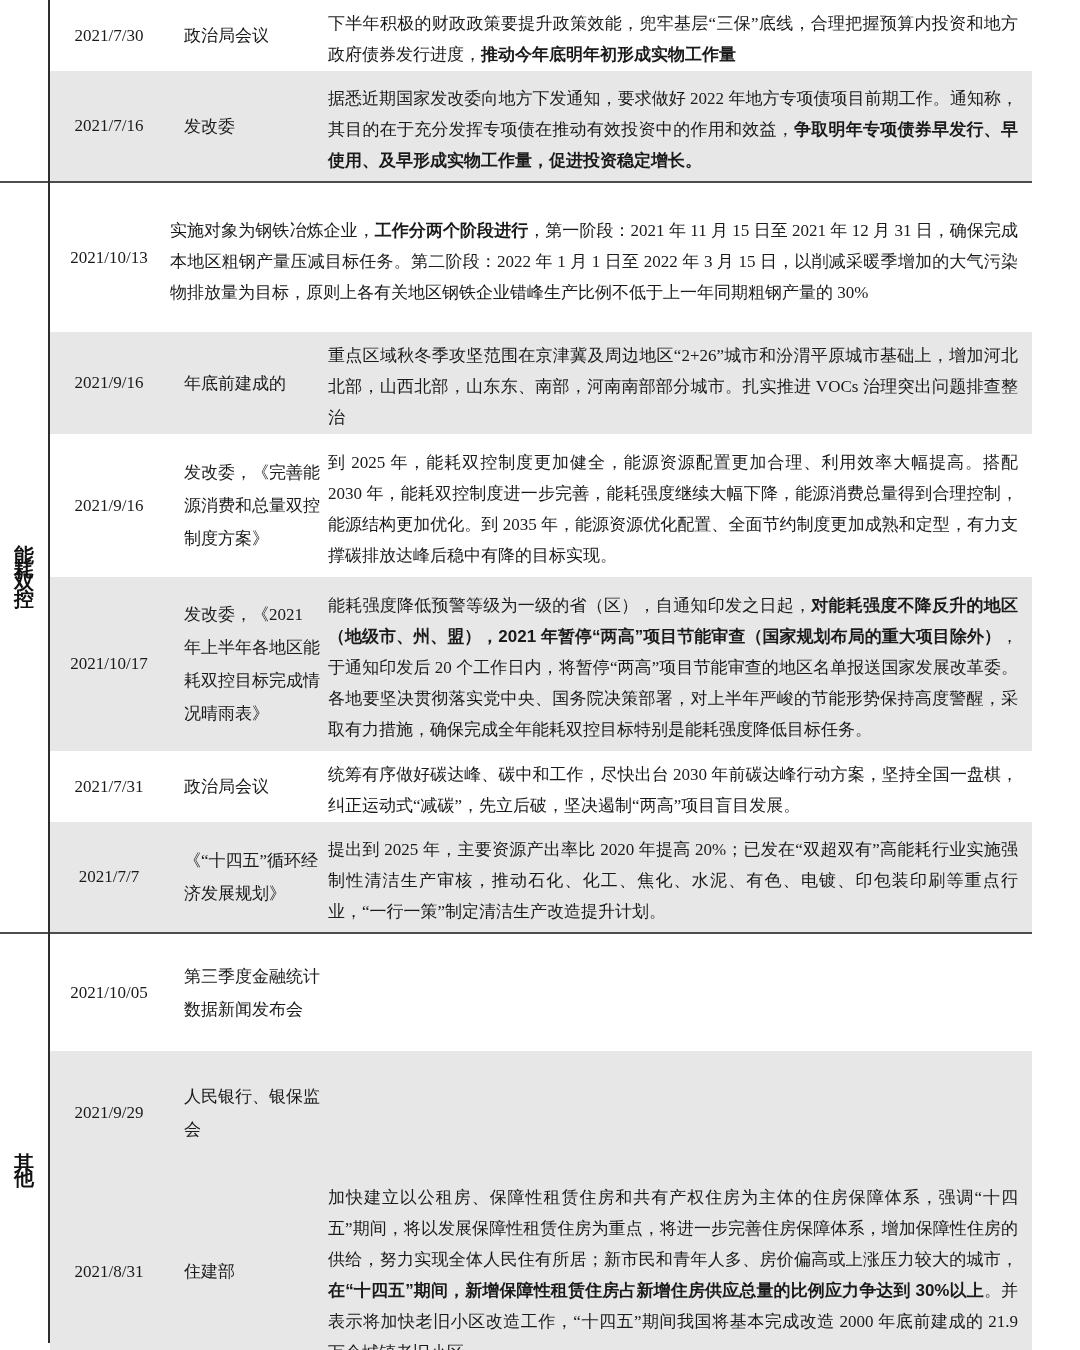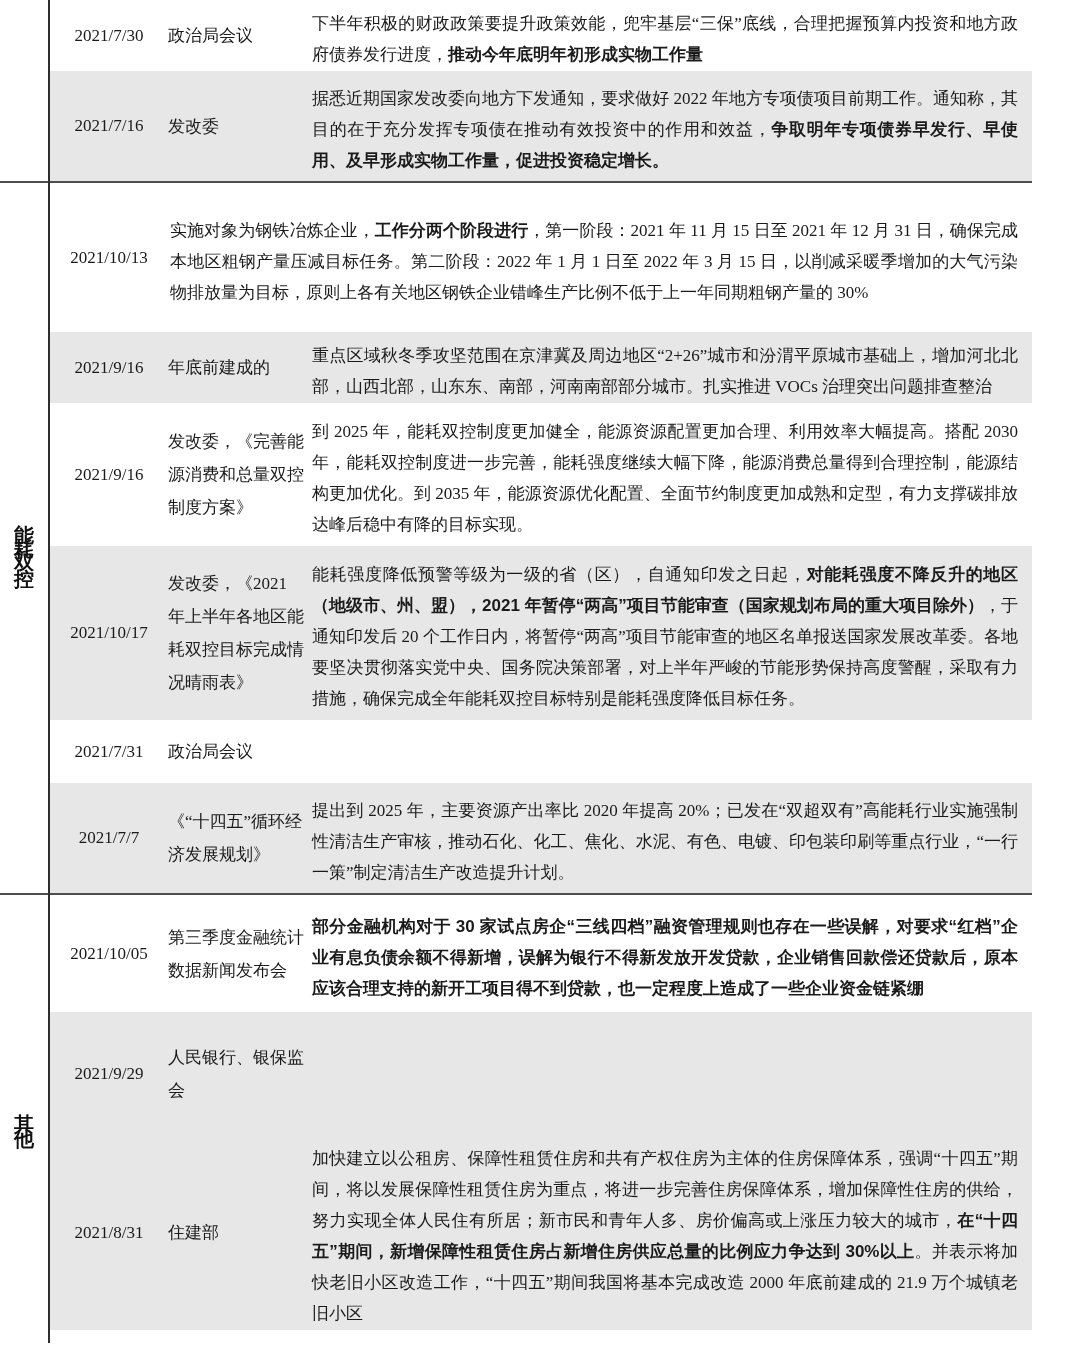--- a/index.html
+++ b/index.html
@@ -34,21 +34,21 @@
   .row { display:flex; align-items:center; }
   .row.shaded { background:#e7e7e7; }
 
   .cell { font-size:17px; }
   .date {
     width:118px; flex:none; text-align:center;
     line-height:22px;
   }
   .source {
     width:142px; flex:none; text-align:left;
-    line-height:33px; padding-right:6px; box-sizing:border-box;
+    line-height:33px; padding-right:6px; box-sizing:border-box;margin-left:16px;
   }
   .content {
     flex:1; line-height:31px; text-align:justify;
     padding:8px 14px 1px 2px; box-sizing:border-box;
   }
   .seg { font-family:"Liberation Serif", serif; }
   .seg.b { font-family:"Liberation Sans", sans-serif; font-weight:700; }
 
   .h68{min-height:68px} .h110{min-height:110px} .h149{min-height:149px}
   .h65{min-height:65px} .h143{min-height:143px} .h174{min-height:174px}
@@ -112,20 +112,23 @@
       <div class="row shaded h174">
         <div class="cell date">2021/10/17</div>
         <div class="cell source">发改委，《2021 年上半年各地区能耗双控目标完成情况晴雨表》</div>
         <div class="cell content">
           <span class="seg">能耗强度降低预警等级为一级的省（区），自通知印发之日起，</span><span class="seg b">对能耗强度不降反升的地区（地级市、州、盟），2021 年暂停“两高”项目节能审查（国家规划布局的重大项目除外）</span><span class="seg">，于通知印发后 20 个工作日内，将暂停“两高”项目节能审查的地区名单报送国家发展改革委。各地要坚决贯彻落实党中央、国务院决策部署，对上半年严峻的节能形势保持高度警醒，采取有力措施，确保完成全年能耗双控目标特别是能耗强度降低目标任务。</span>
         </div>
       </div>
       <div class="row h63">
         <div class="cell date">2021/7/31</div>
         <div class="cell source">政治局会议</div>
+        <div class="cell content">
+          <span class="seg">统筹有序做好碳达峰、碳中和工作，尽快出台 2030 年前碳达峰行动方案，坚持全国一盘棋，纠正运动式“减碳”，先立后破，坚决遏制“两高”项目盲目发展。</span>
+        </div>
       </div>
       <div class="row shaded h110">
         <div class="cell date">2021/7/7</div>
         <div class="cell source">《“十四五”循环经济发展规划》</div>
         <div class="cell content">
           <span class="seg">提出到 2025 年，主要资源产出率比 2020 年提高 20%；已发在“双超双有”高能耗行业实施强制性清洁生产审核，推动石化、化工、焦化、水泥、有色、电镀、印包装印刷等重点行业，“一行一策”制定清洁生产改造提升计划。</span>
         </div>
       </div>
     </div>
   </div>
@@ -133,23 +136,20 @@
   <div class="sep"></div>
 
   <div class="section">
     <div class="cat">
       <div class="cat-label">其他</div>
     </div>
     <div class="rows">
       <div class="row h117">
         <div class="cell date">2021/10/05</div>
         <div class="cell source">第三季度金融统计数据新闻发布会</div>
-        <div class="cell content">
-          <span class="seg b">部分金融机构对于 30 家试点房企“三线四档”融资管理规则也存在一些误解，对要求“红档”企业有息负债余额不得新增，误解为银行不得新发放开发贷款，企业销售回款偿还贷款后，原本应该合理支持的新开工项目得不到贷款，也一定程度上造成了一些企业资金链紧绷</span>
-        </div>
       </div>
       <div class="row shaded h123">
         <div class="cell date">2021/9/29</div>
         <div class="cell source">人民银行、银保监会</div>
       </div>
       <div class="row shaded h170">
         <div class="cell date">2021/8/31</div>
         <div class="cell source">住建部</div>
         <div class="cell content">
           <span class="seg">加快建立以公租房、保障性租赁住房和共有产权住房为主体的住房保障体系，强调“十四五”期间，将以发展保障性租赁住房为重点，将进一步完善住房保障体系，增加保障性住房的供给，努力实现全体人民住有所居；新市民和青年人多、房价偏高或上涨压力较大的城市，</span><span class="seg b">在“十四五”期间，新增保障性租赁住房占新增住房供应总量的比例应力争达到 30%以上</span><span class="seg">。并表示将加快老旧小区改造工作，“十四五”期间我国将基本完成改造 2000 年底前建成的 21.9 万个城镇老旧小区</span>

